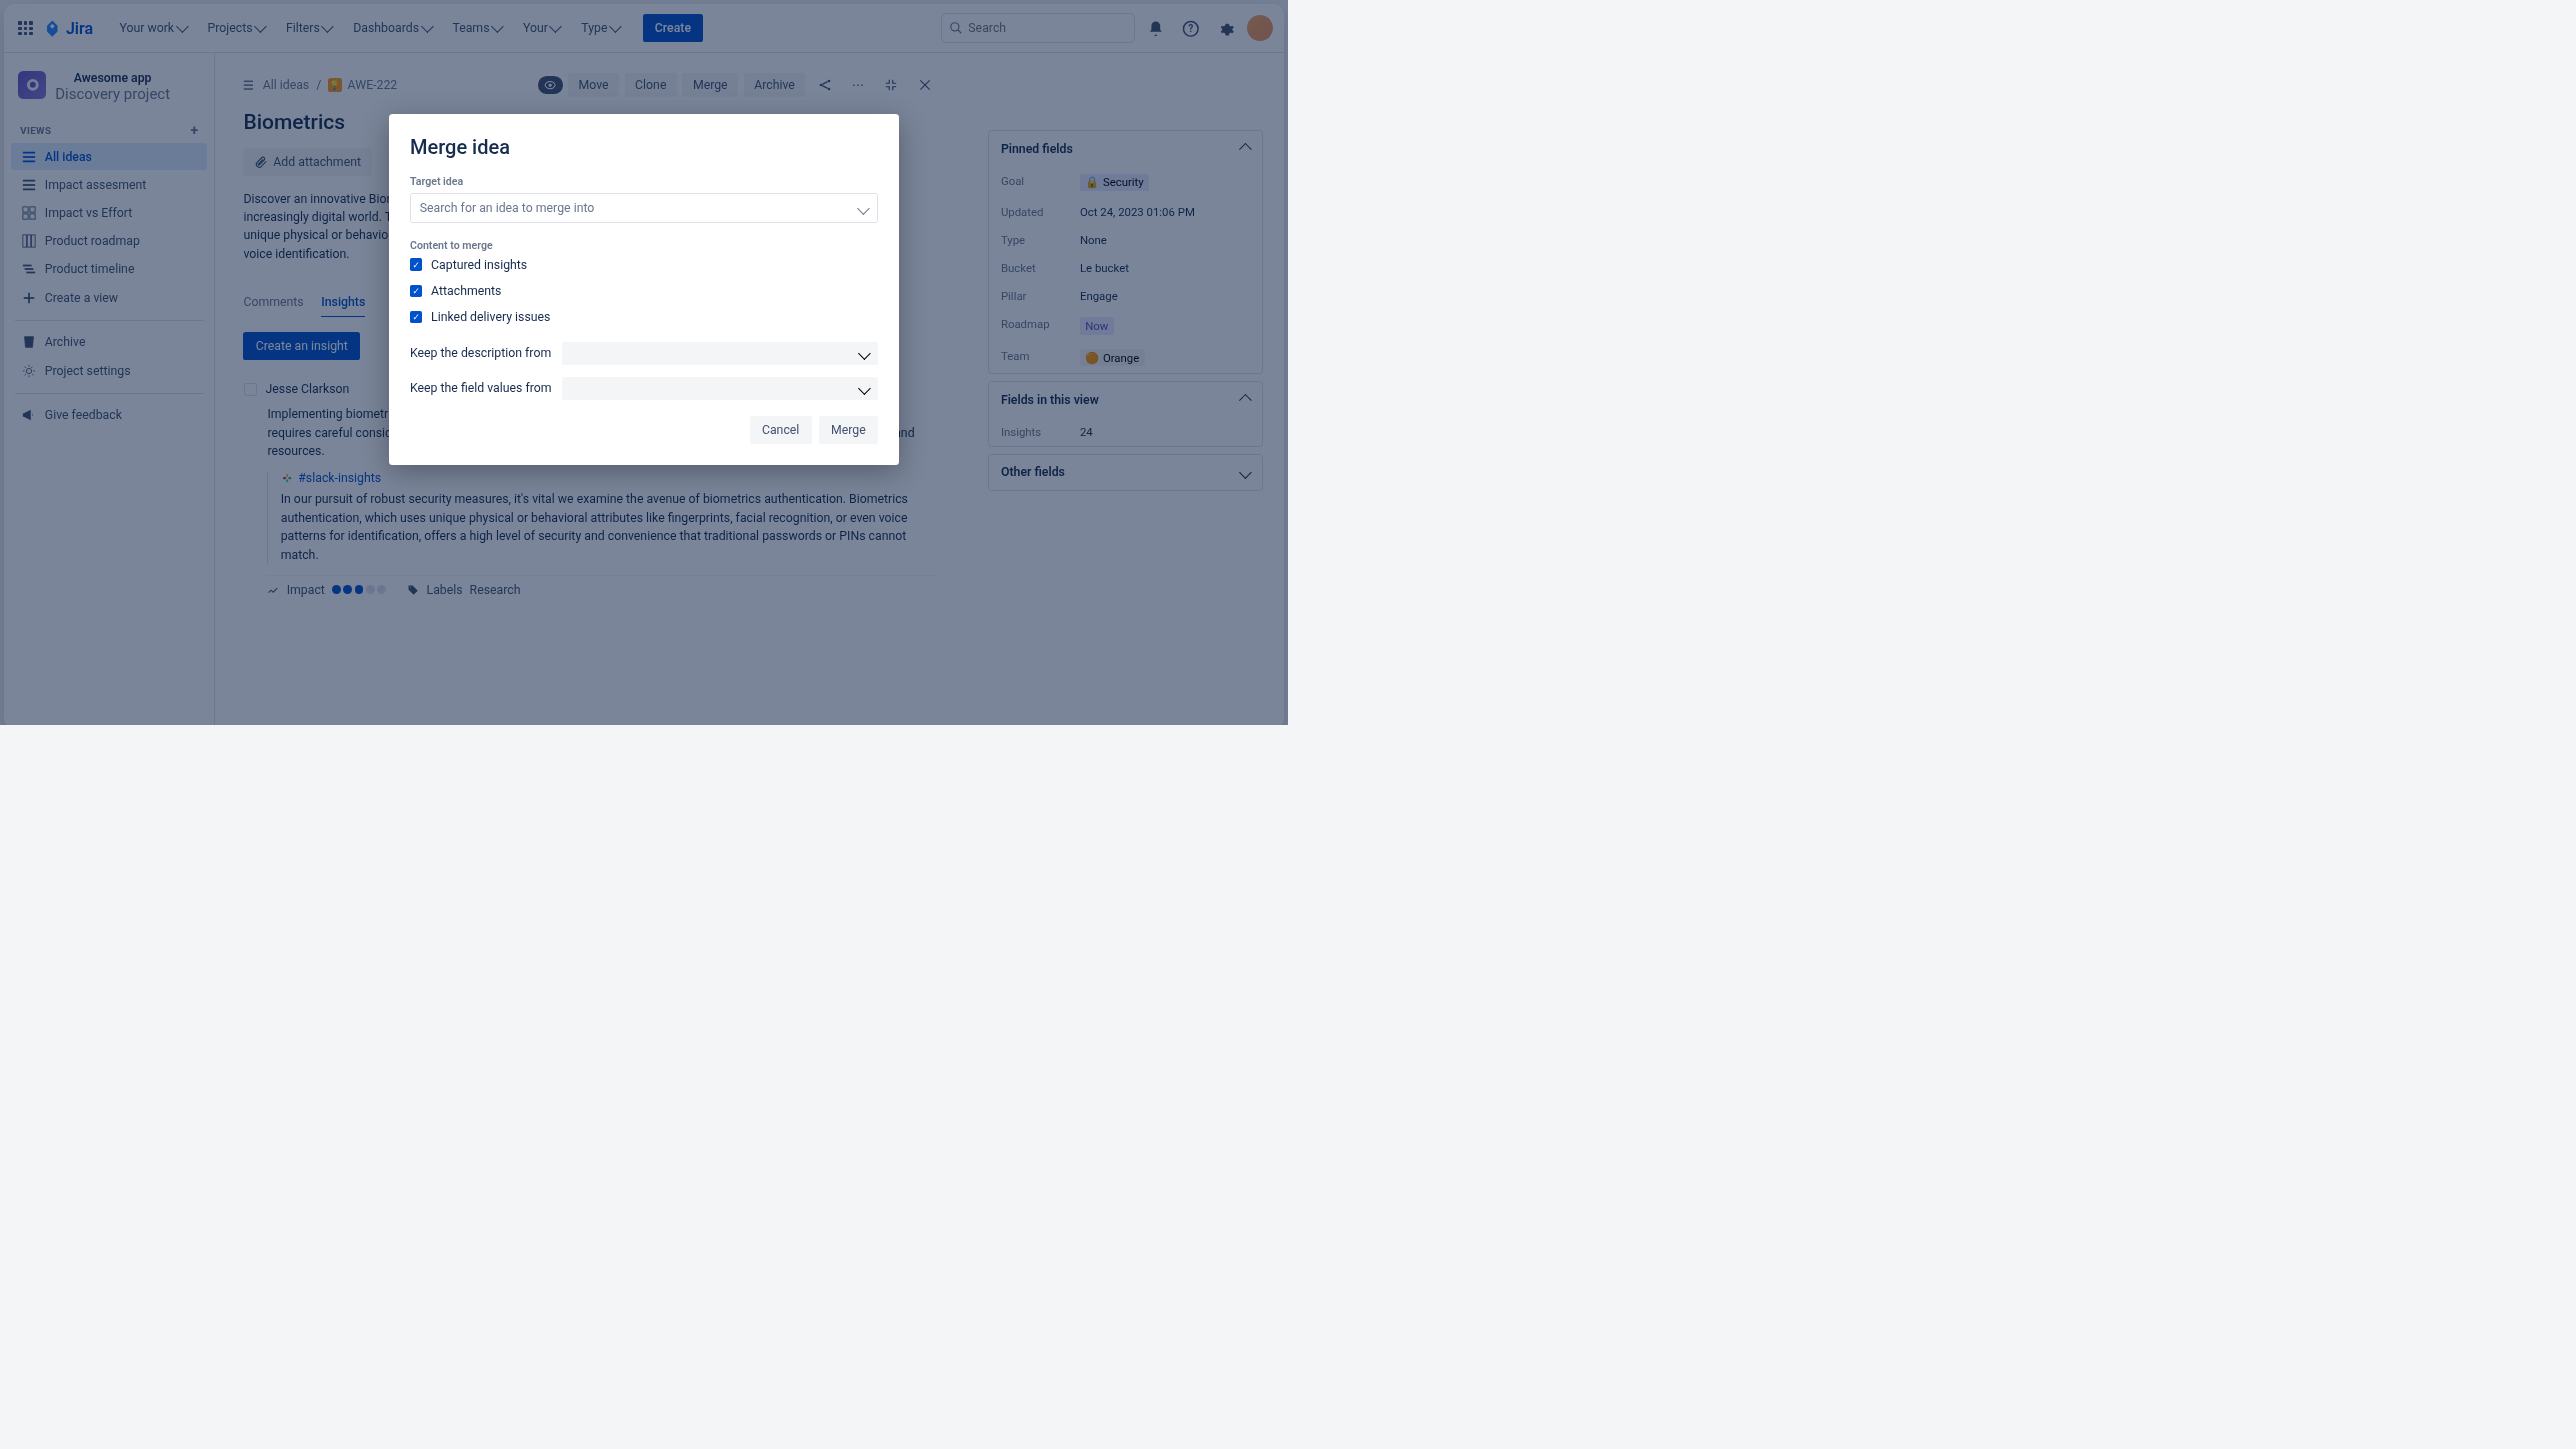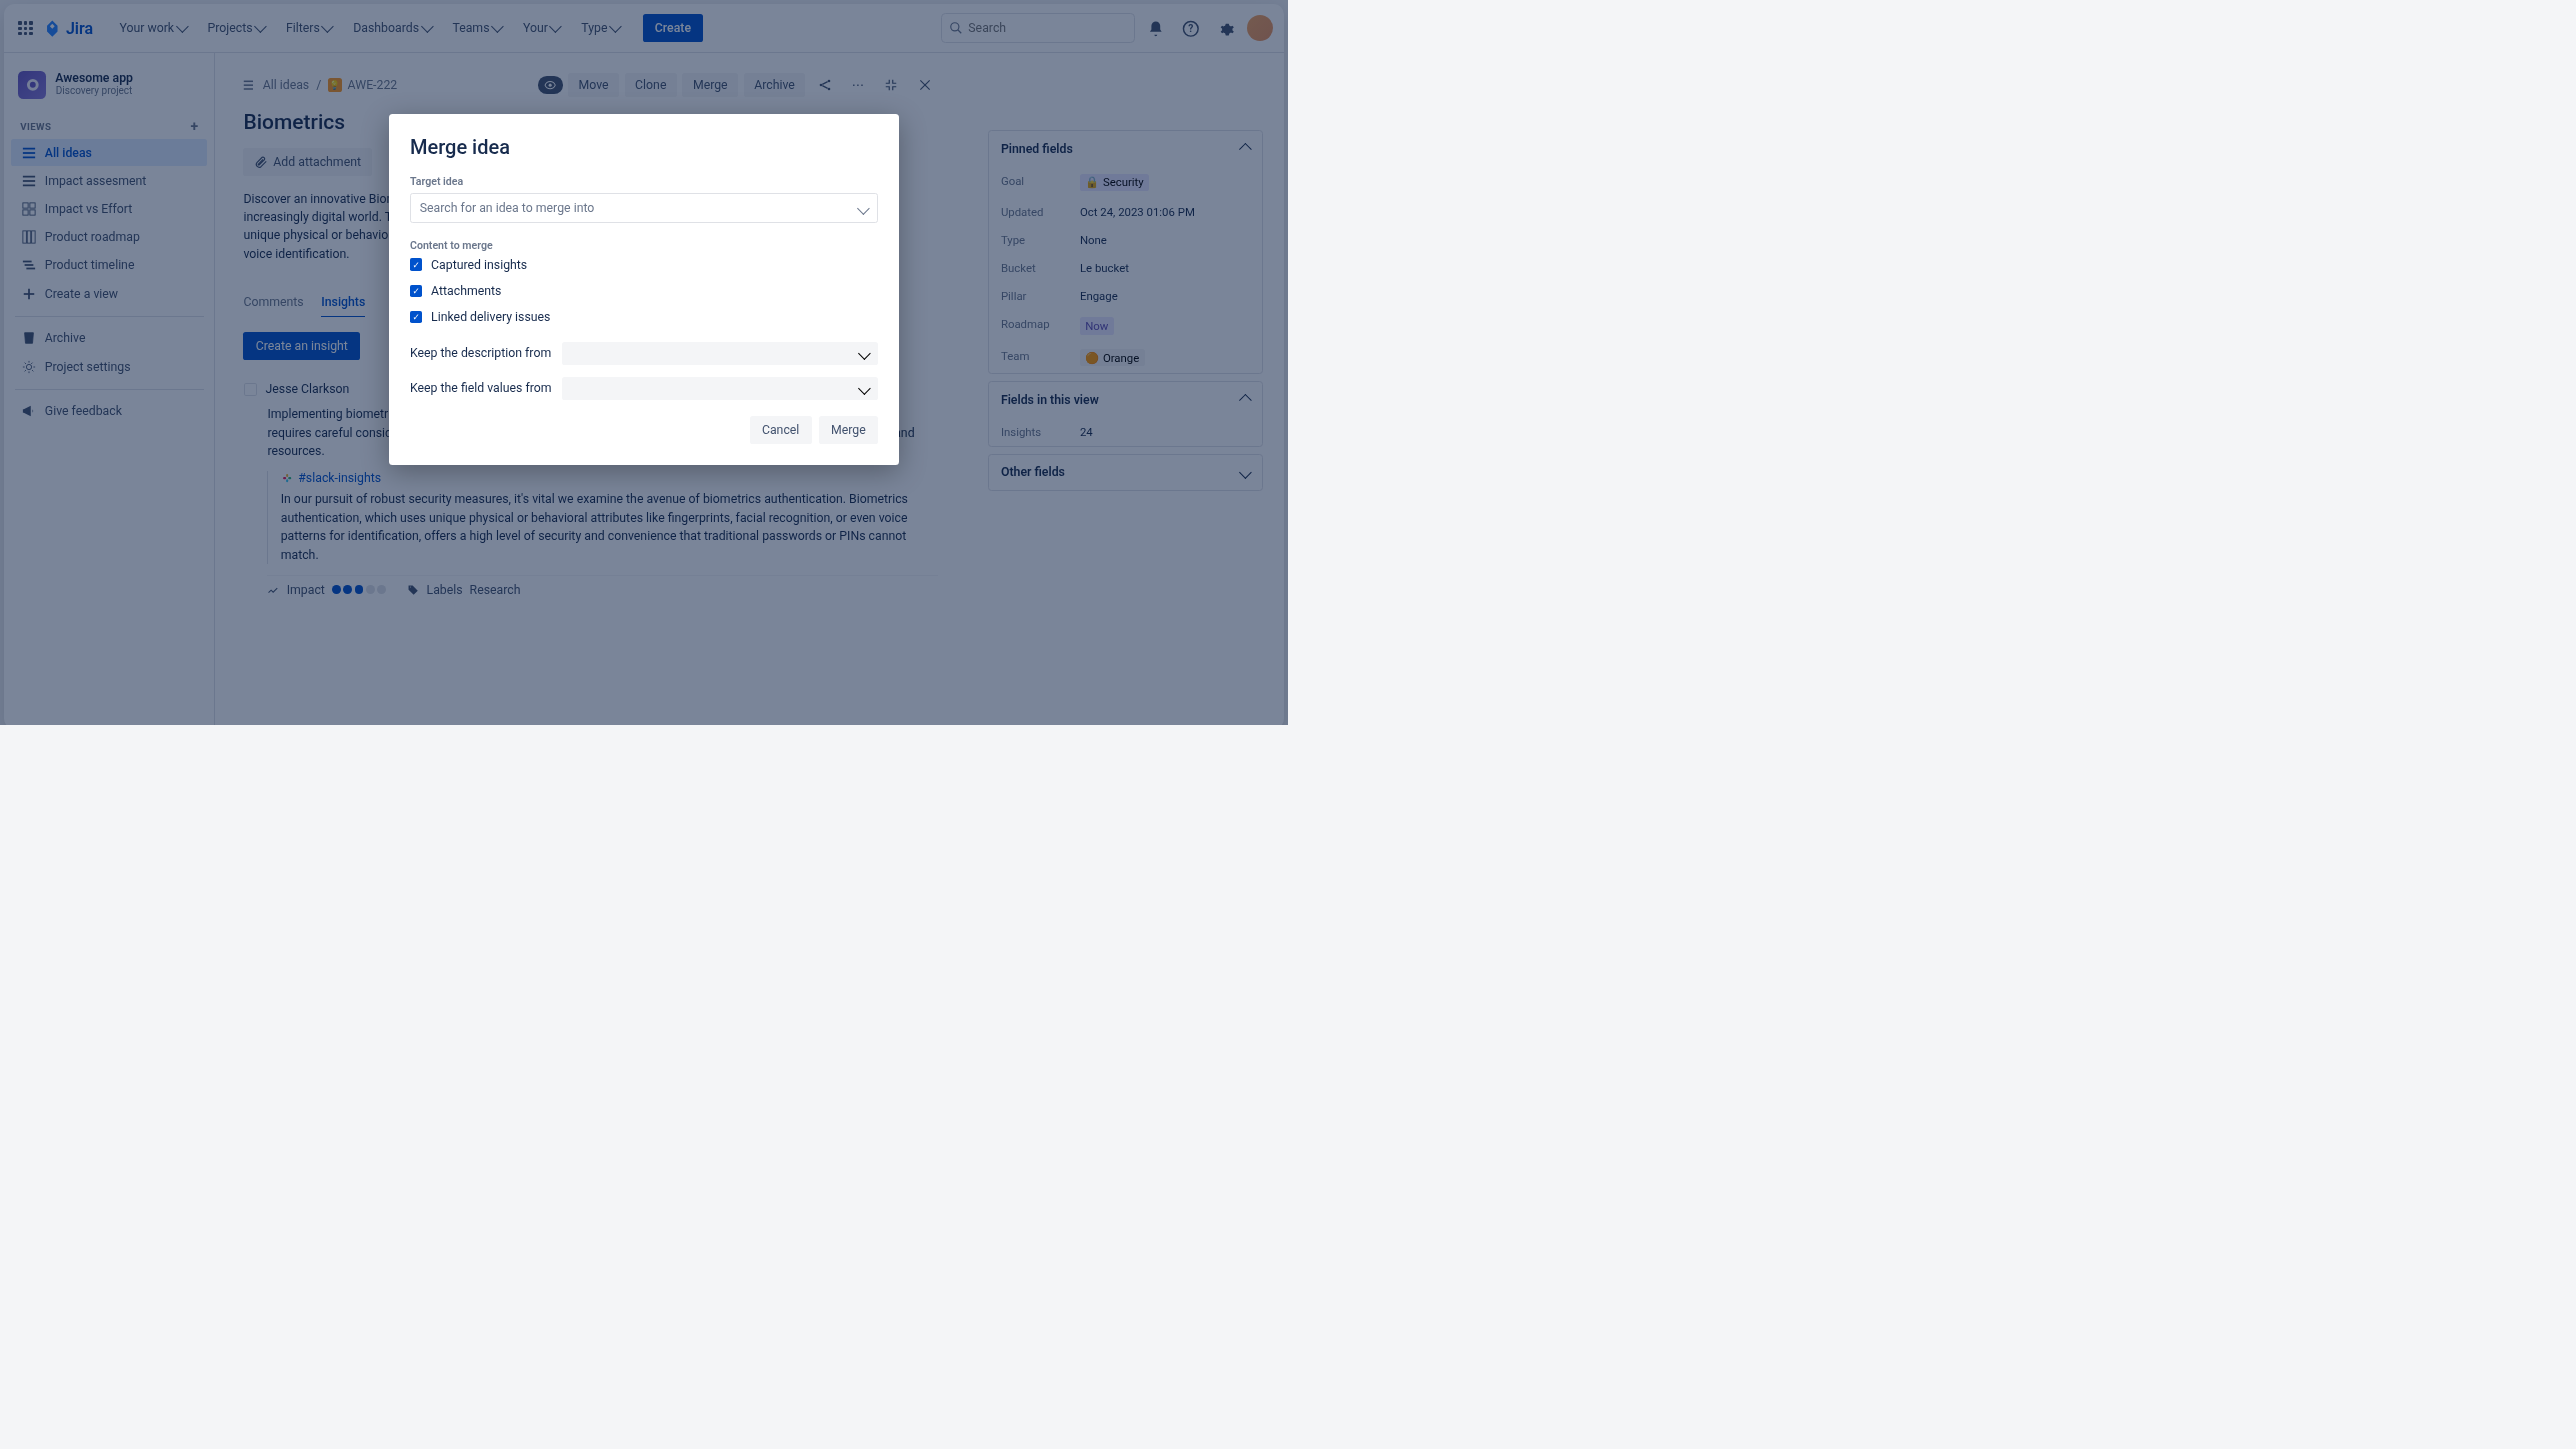--- a/index.html
+++ b/index.html
@@ -21,21 +21,21 @@
 .search-box input { border: none; outline: none; font-size: 12.3px; flex: 1; margin-left: 5.3px; }
 .icon-btn { width: 28px; height: 28px; display: flex; align-items: center; justify-content: center; color: #42526e; cursor: pointer; border-radius: 50%; }
 .avatar { width: 26px; height: 26px; border-radius: 50%; background: linear-gradient(135deg,#f2a35e,#e8915d); cursor: pointer; }
 
 
 .body { display: flex; flex: 1; overflow: hidden; }
 .sidebar { width: 211px; border-right: 0.9px solid #dfe1e6; padding: 14px 7px; display: flex; flex-direction: column; gap: 1.8px; text-align: center; }
 .project-header { display: flex; gap: 8.8px; padding: 3.5px 7px 14px; }
 .project-icon { width: 28px; height: 28px; border-radius: 5.3px; background: linear-gradient(135deg,#6554c0,#8777d9); display: flex; align-items: center; justify-content: center; }
 .project-name { font-size: 12.3px; font-weight: 600; color: #172b4d; }
-.project-type { font-size: 10px; color: #6b778c; }
+.project-type { font-size: 15px; color: #6b778c; }
 .views-header { display: flex; justify-content: space-between; align-items: center; padding: 3.5px 8.8px; font-size: 9.7px; font-weight: 700; color: #6b778c; letter-spacing: 0.4px; }
 .view-item { display: flex; align-items: center; gap: 8.8px; padding: 6.2px 10.6px; font-size: 12.3px; color: #42526e; cursor: pointer; border-radius: 2.6px; }
 .view-item.active { background: #deebff; color: #0052cc; font-weight: 500; }
 .view-item svg { width: 14px; height: 14px; flex-shrink: 0; }
 .divider { height: 0.9px; background: #dfe1e6; margin: 7px 3.5px; }
 
 
 .main { flex: 1; display: flex; overflow: hidden; }
 .content { flex: 1; padding: 17.6px 28px; overflow-y: auto; }
 .breadcrumb { display: flex; align-items: center; gap: 7px; font-size: 12.3px; color: #6b778c; margin-bottom: 7px; }

